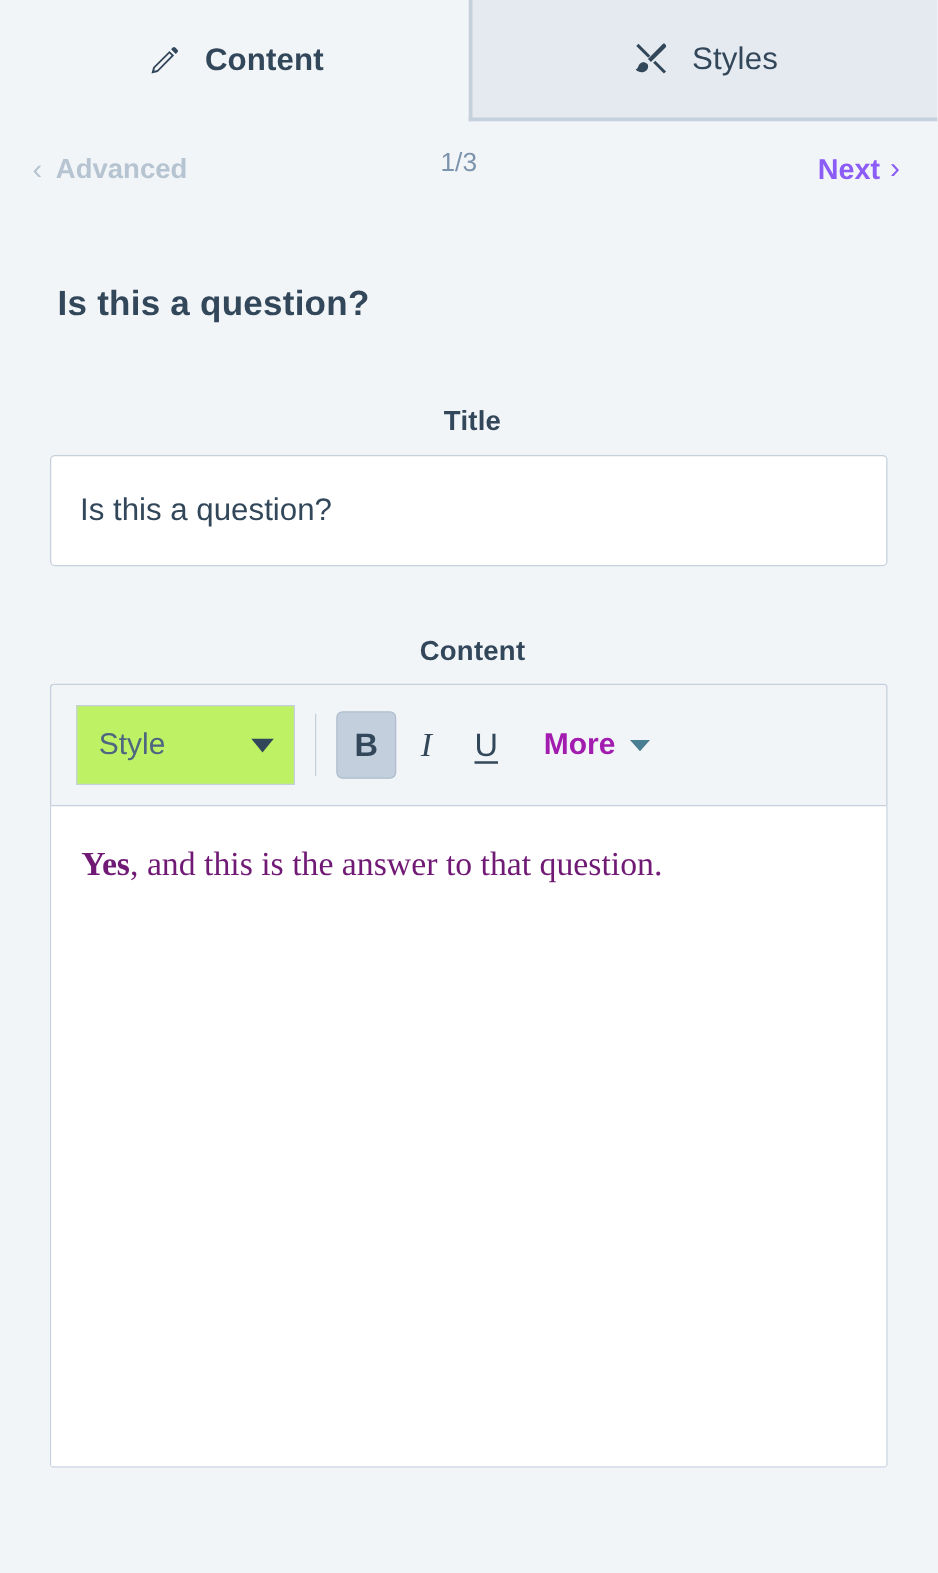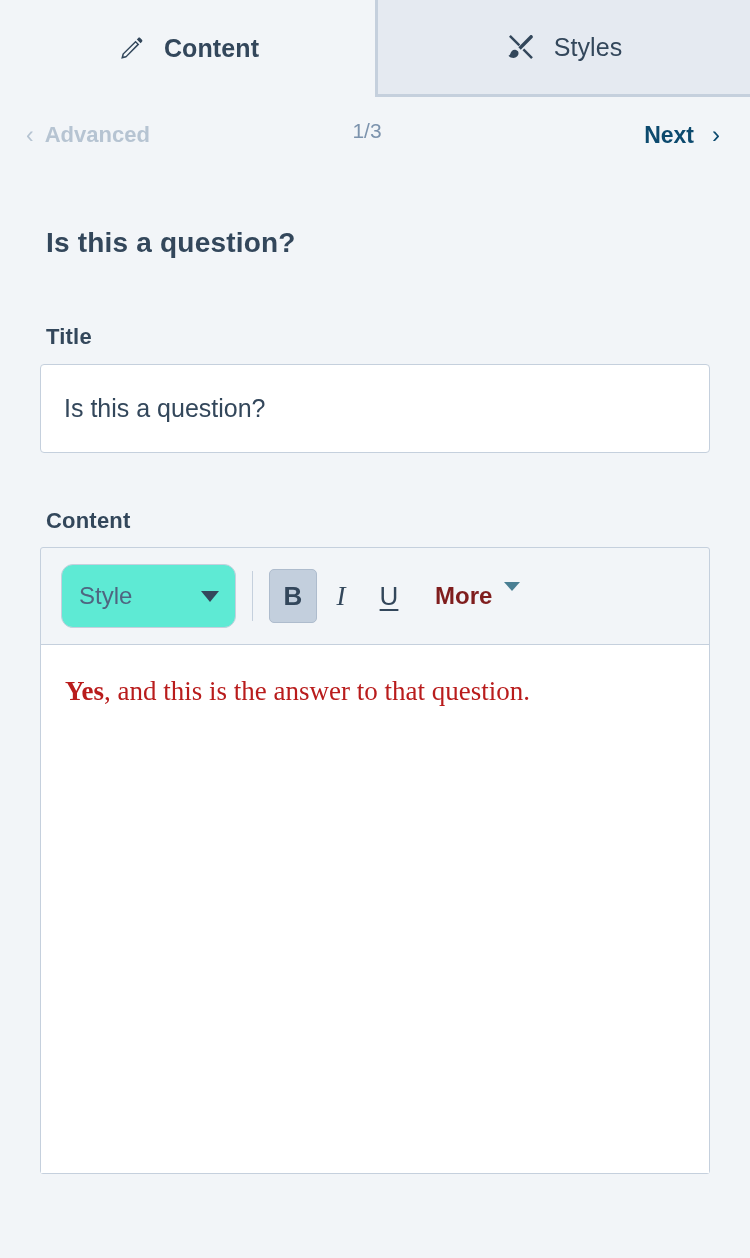--- a/index.html
+++ b/index.html
@@ -81,22 +81,22 @@
     text-align: center;
     font-size: 21px;
     color: #7c93ad;
     pointer-events: none;
     margin-top: -9px;
   }
   .pager-next {
     margin-left: auto;
     display: flex;
     align-items: center;
-    gap: 18px;
-    color: #0c4a6e;
+    gap: 8px;
+    color: #8b5cf6;
     font-size: 23px;
     font-weight: bold;
     cursor: pointer;
   }
   .pager-next .chev { font-size: 24px; font-weight: normal; line-height: 1; }
 
   
   .page-body { padding: 0 40px; }
 
   .page-title {
@@ -106,20 +106,21 @@
     margin: 54px 0 0 6px;
     letter-spacing: 0.2px;
   }
 
   .field-label {
     font-size: 22px;
     font-weight: bold;
     color: #33475b;
     margin: 65px 0 14px 6px;
     letter-spacing: 0.2px;
+    text-align: center;
   }
   .field-label.tight { margin-top: 55px; margin-bottom: 13px; }
 
   .text-input {
     width: 100%;
     box-sizing: border-box;
     height: 89px;
     background: #ffffff;
     border: 1px solid #c5d0dd;
     border-radius: 4px;
@@ -143,23 +144,23 @@
     height: 96px;
     padding: 0 16px;
   }
   .toolbar-row.row2 {
     height: 92px;
     border-top: 1px solid #dce3eb;
   }
   .style-select {
     width: 175px;
     height: 64px;
-    background: #5eead4;
+    background: #bef264;
     border: 1px solid #c5d0dd;
-    border-radius: 12px;
+    border-radius: 0;
     display: flex;
     align-items: center;
     justify-content: space-between;
     padding: 0 16px 0 17px;
     box-sizing: border-box;
     cursor: pointer;
     margin-left: 4px;
   }
   .style-select .sel-text { font-size: 24px; color: #4f6580; }
   .divider {
@@ -184,22 +185,23 @@
   }
   .fmt-btn.active {
     background: #c3cfdd;
     border-color: #aebccd;
   }
   .fmt-btn.bold { font-weight: bold; }
   .fmt-btn.ital { font-style: italic; font-family: "Liberation Serif", serif; font-size: 27px; }
   .fmt-btn.und  { text-decoration: underline; text-underline-offset: 4px; }
   .tb-link {
     display: inline-flex;
+    align-items: center;
     gap: 9px;
-    color: #7f1d1d;
+    color: #a21caf;
     font-size: 24px;
     font-weight: bold;
     cursor: pointer;
     white-space: nowrap;
   }
   .tb-link.more { margin-left: 22px; }
   .caret {
     width: 0; height: 0;
     border-left: 8px solid transparent;
     border-right: 8px solid transparent;
@@ -226,21 +228,21 @@
 
   .editor-canvas {
     background: #ffffff;
     border-top: 1px solid #c5d0dd;
     min-height: 500px;
     padding: 28px 24px 0 24px;
   }
   .editor-text {
     font-family: "Liberation Serif", serif;
     font-size: 27px;
-    color: #b91c1c;
+    color: #701a75;
     line-height: 1.35;
     margin: 0;
   }
   .editor-text b { font-weight: bold; }
 </style>
 </head>
 <body>
 
 <div class="tabstrip">
 

